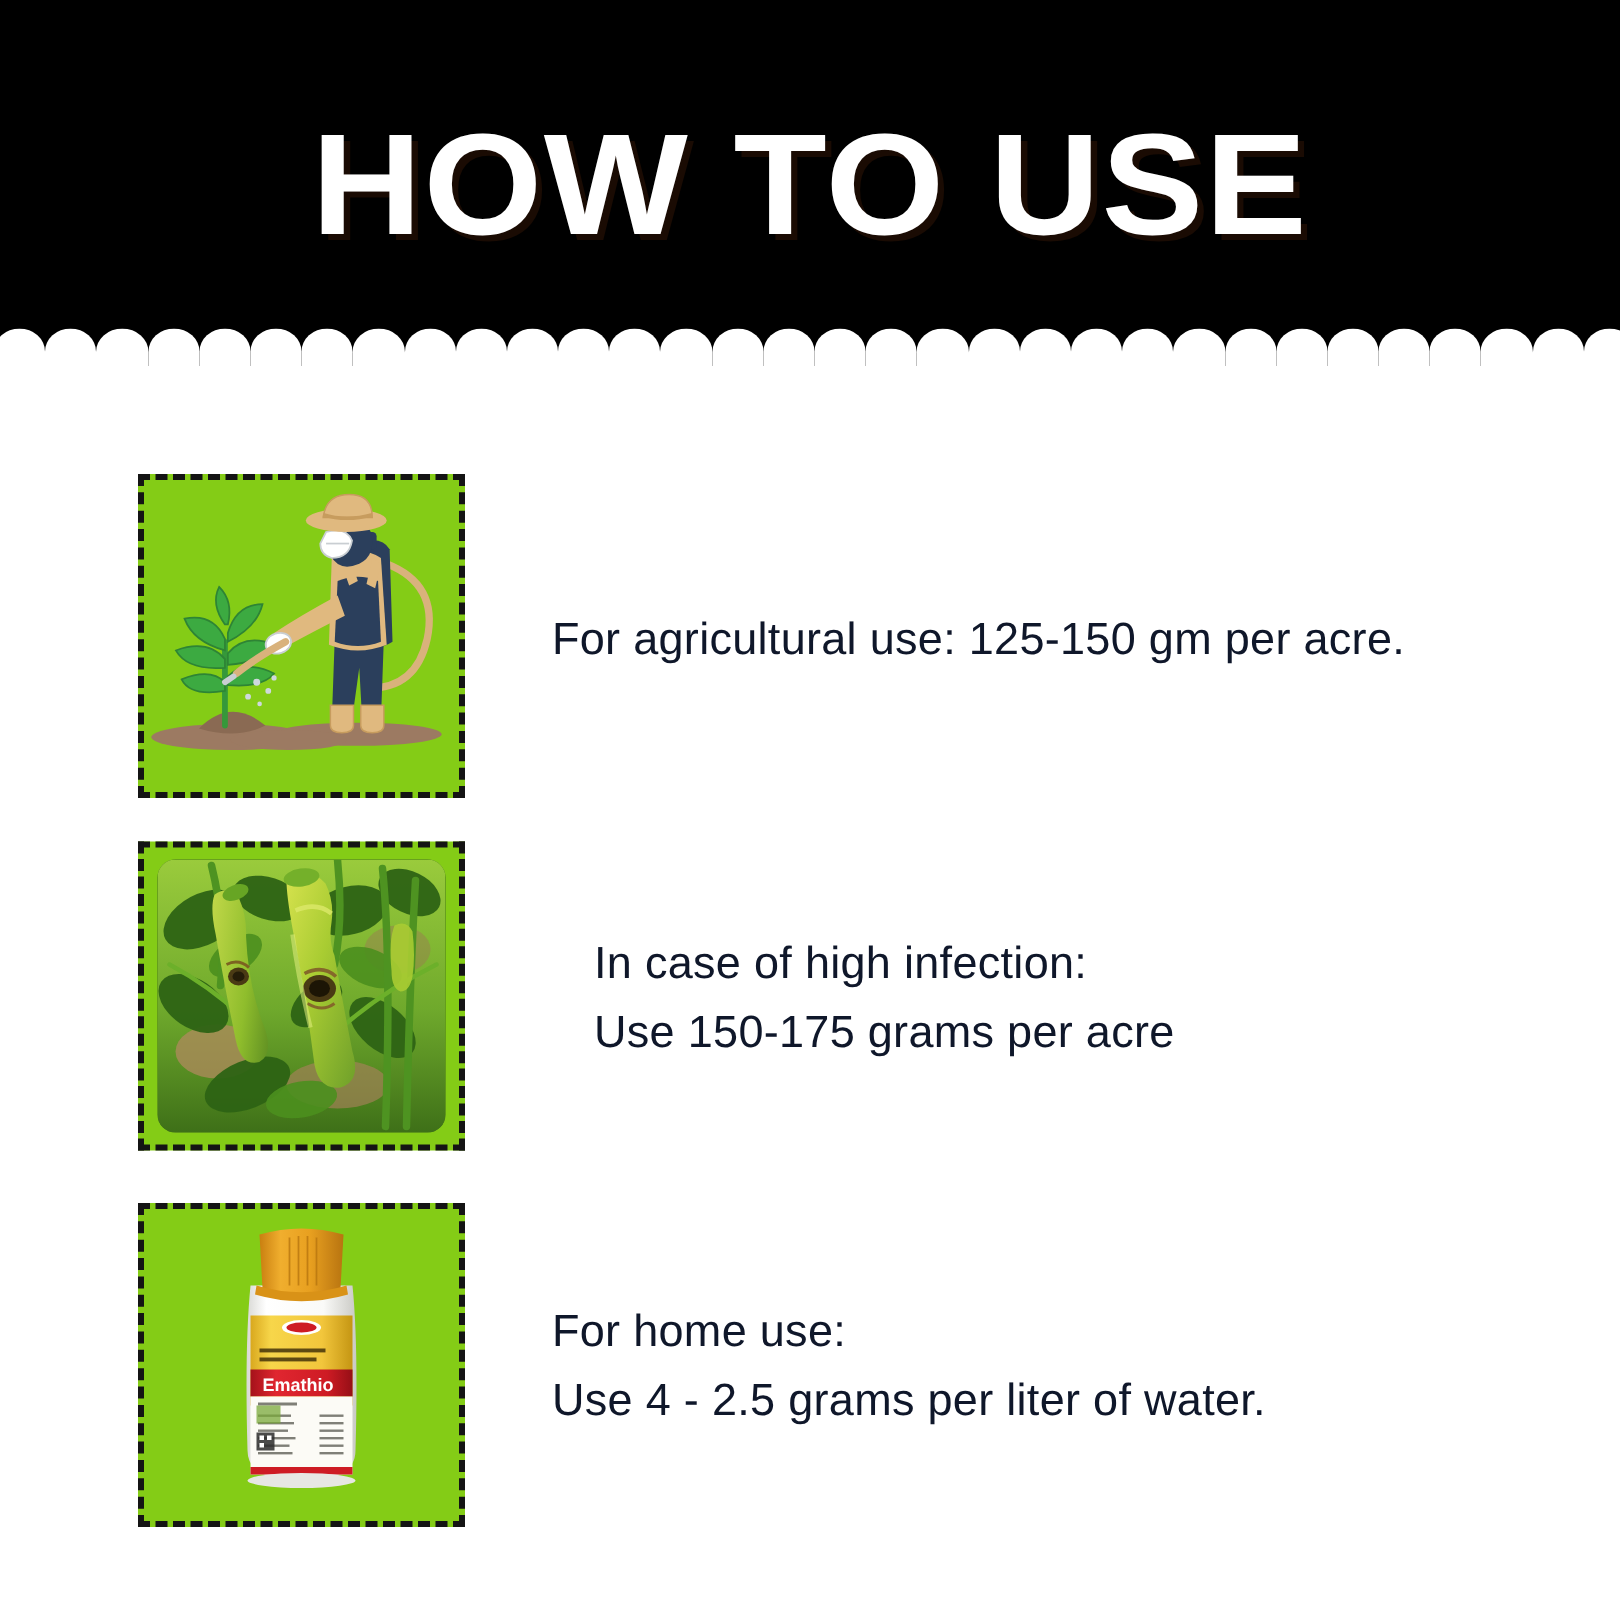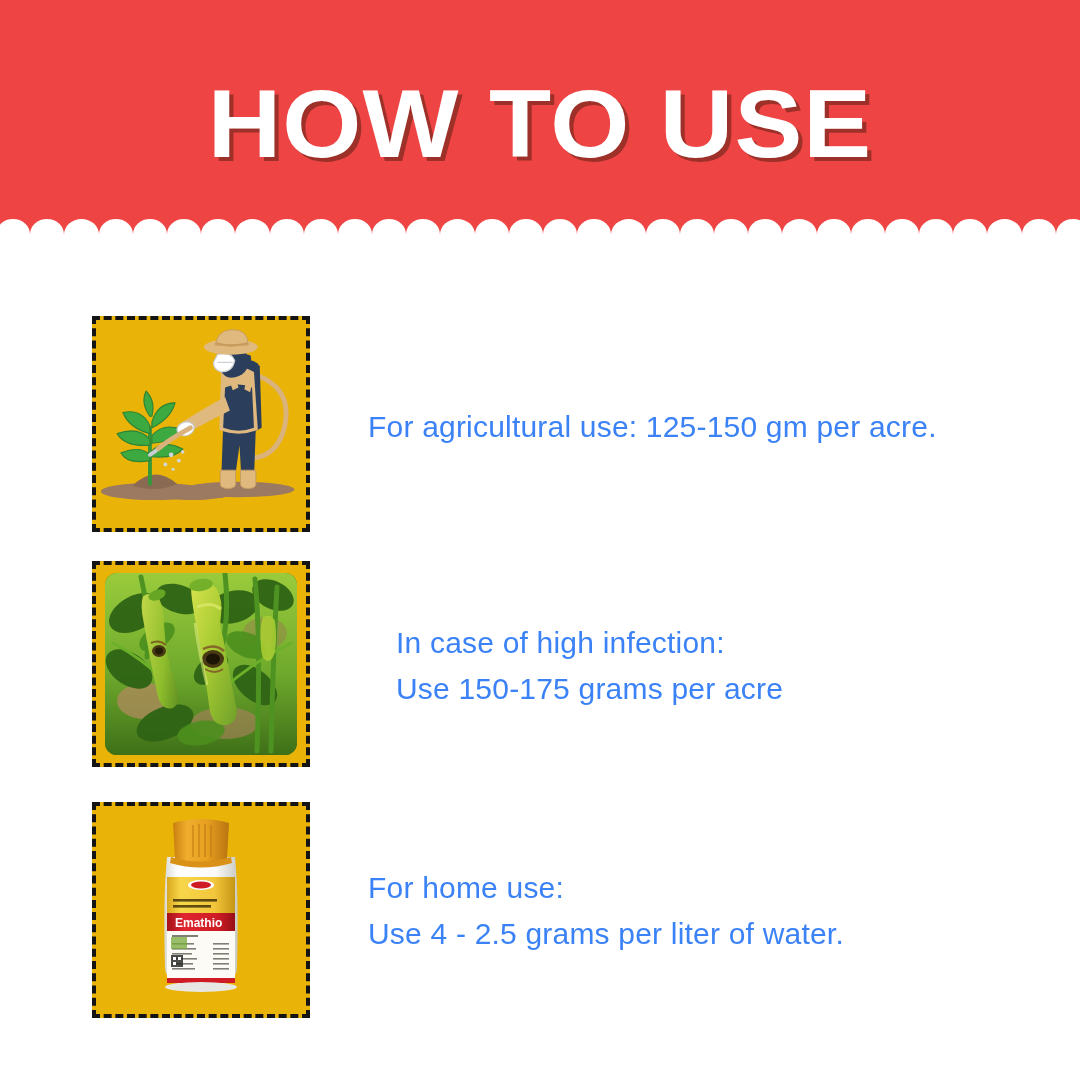--- a/index.html
+++ b/index.html
@@ -9,21 +9,21 @@
     font-family:"Liberation Sans", sans-serif;
     position:relative;
     overflow:hidden;
   }
 
   
   .header {
     position:absolute;
     left:0; top:0;
     width:1080px; height:244px;
-    background:#ef4444;
+    background:#000000;
   }
   .header-title {
     position:absolute;
     left:0; top:74px;
     width:1080px;
     text-align:center;
     color:#ffffff;
     font-family:"Liberation Sans", sans-serif;
     font-weight:bold;
     font-size:96px;
@@ -54,32 +54,32 @@
     position:absolute;
     display:flex;
     align-items:center;
   }
   .row-1 { left:92px; top:316px; }
   .row-2 { left:92px; top:561px; }
   .row-3 { left:92px; top:802px; }
 
   .thumb {
     border:4px dashed #141414;
-    background:#eab308;
+    background:#84cc16;
     position:relative;
     flex:0 0 auto;
   }
   .thumb-1 { width:218px; height:216px; }
   .thumb-2 { width:218px; height:206px; }
   .thumb-3 { width:218px; height:216px; }
 
   .caption {
     font-size:30px;
     line-height:46px;
-    color:#3b82f6;
+    color:#0f172a;
     letter-spacing:0.2px;
     white-space:nowrap;
   }
   .cap-1 { position:absolute; left:368px; top:404px; }
   .cap-2 { position:absolute; left:368px; top:620px;margin-left:28px; }
   .cap-3 { position:absolute; left:368px; top:865px; }
   .caption .line { display:block; }
 
   
   .art { position:absolute; left:0; top:0; width:100%; height:100%; }

